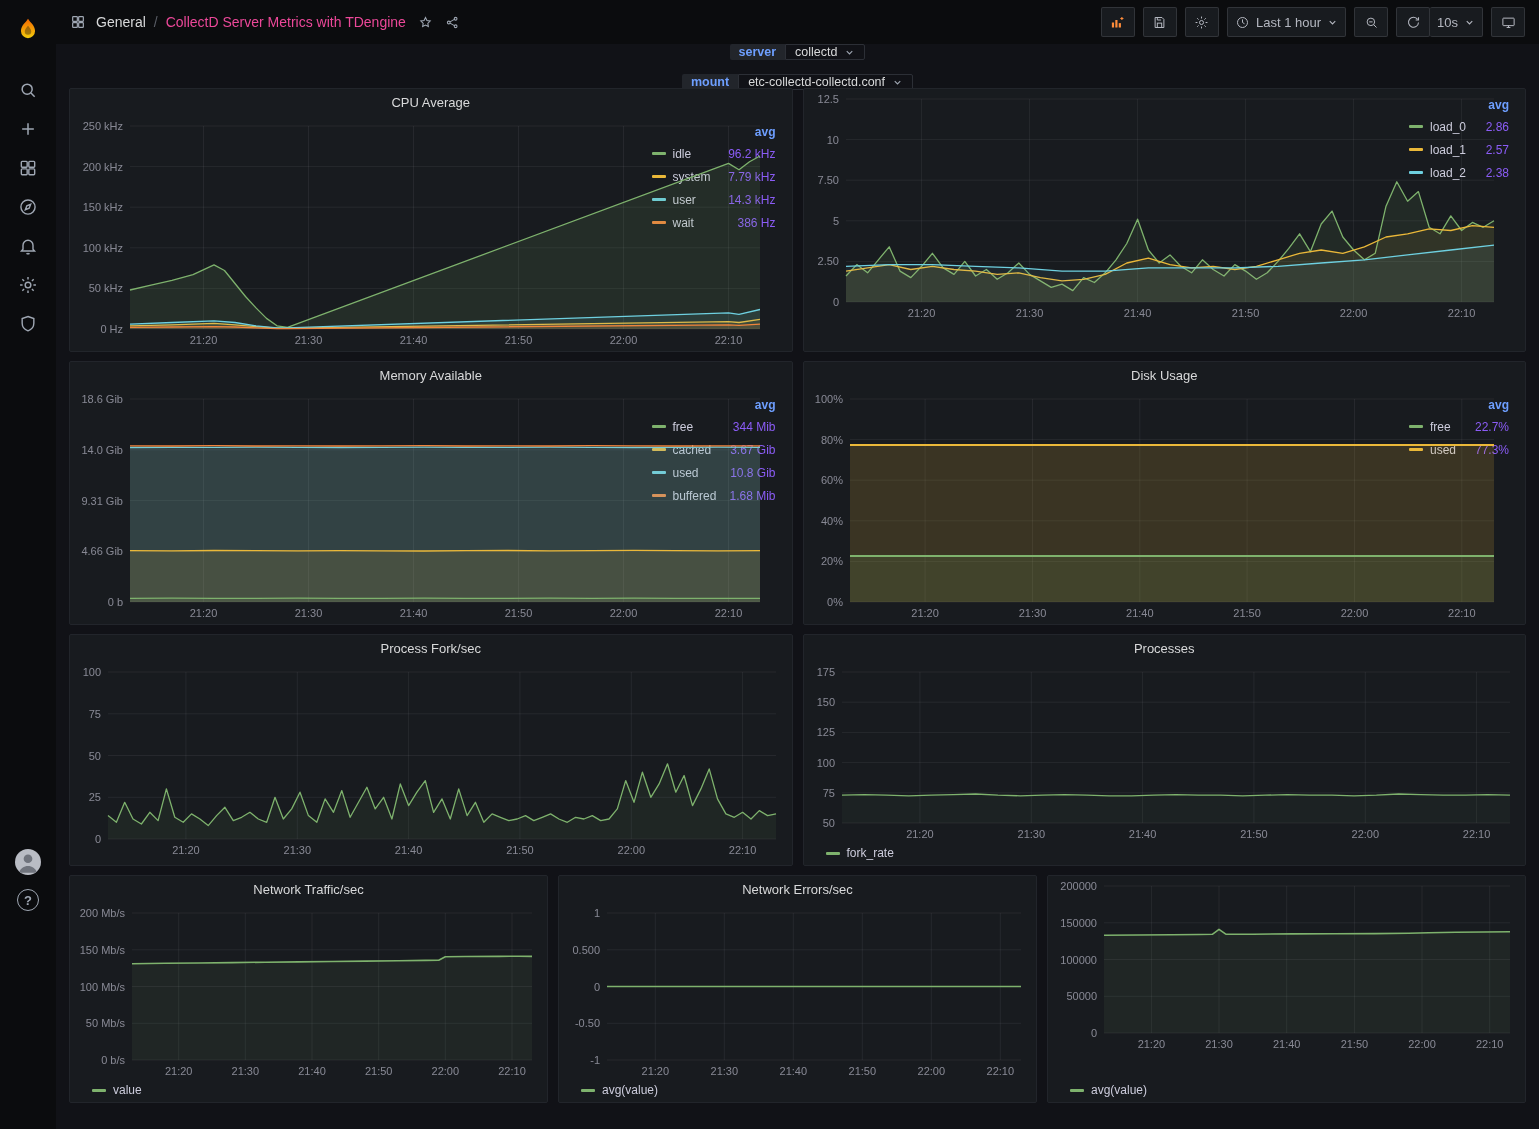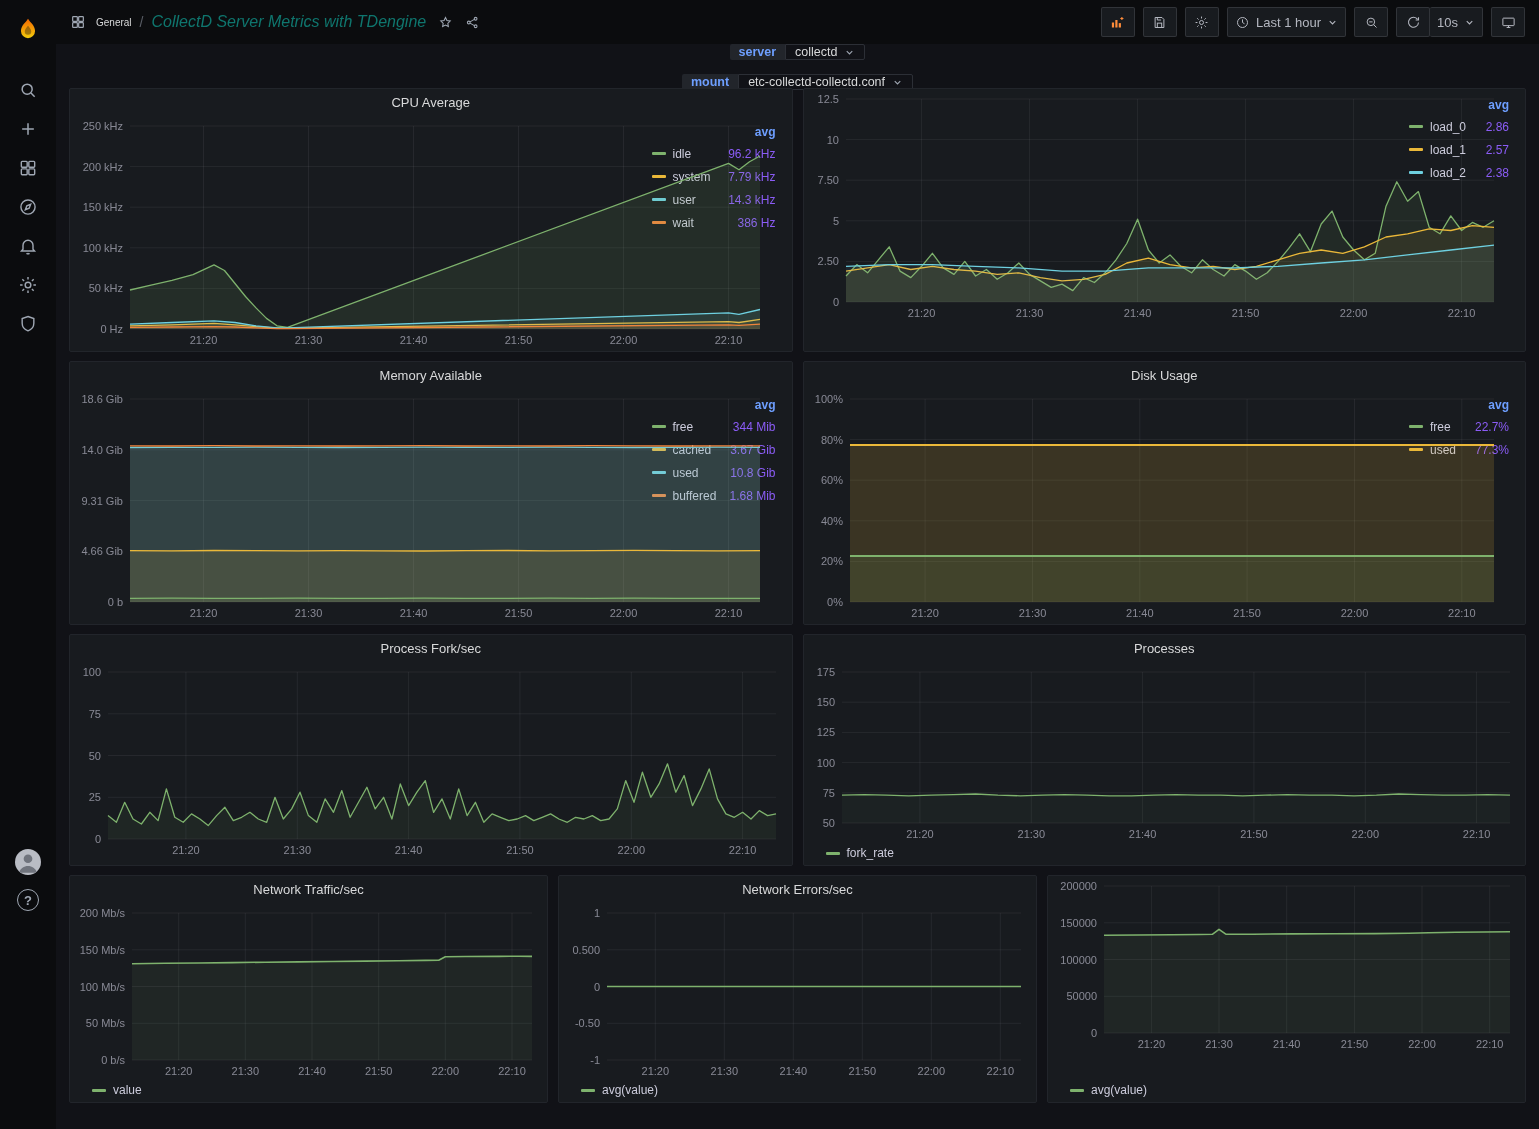--- a/index.html
+++ b/index.html
@@ -18,23 +18,23 @@
   .sidebar-bottom { margin-top:auto; margin-bottom:218px; display:flex; flex-direction:column; align-items:center; }
   .avatar { width:26px; height:26px; border-radius:50%; background:#b9bcc4; overflow:hidden; display:flex; align-items:flex-end; justify-content:center; margin-bottom:14px; cursor:pointer; }
   .help-circle { width:22px; height:22px; border-radius:50%; border:1.6px solid #9fa7b3; color:#9fa7b3; display:flex; align-items:center; justify-content:center; font-size:13px; font-weight:bold; cursor:pointer; }
 
   
   .main { flex:1; display:flex; flex-direction:column; min-width:0; }
 
   .topnav { height:44px; background:#0b0c0e; display:flex; align-items:center; padding:0 14px; flex-shrink:0; }
   .crumb-icon { color:#9fa7b3; display:flex; margin-right:10px; }
   .crumb-icon svg { width:16px; height:16px; }
-  .crumb { color:#d8d9da; font-size:10px; cursor:pointer; }
+  .crumb { color:#d8d9da; font-size:14px; cursor:pointer; }
   .crumb-sep { color:#5a5e66; margin:0 8px; font-size:14px; }
-  .dash-title { color:#0f766e; font-size:16px; cursor:pointer;font-style:italic; }
+  .dash-title { color:#ec4899; font-size:14px; cursor:pointer; }
   .title-icon { color:#9fa7b3; margin-left:12px; display:flex; cursor:pointer; }
   .title-icon svg { width:15px; height:15px; }
   .nav-right { margin-left:auto; display:flex; align-items:center; }
   .nav-btn { height:30px; min-width:34px; padding:0 7px; display:flex; align-items:center; justify-content:center; gap:6px;
     border:1px solid rgba(204,204,220,0.14); background:#181b1f; border-radius:2px; color:#b4b7c0; cursor:pointer; margin-left:8px; font-size:13px; white-space:nowrap; }
   .nav-btn svg { width:15px; height:15px; }
   .btn-group { display:flex; margin-left:8px; }
   .btn-group .nav-btn { margin-left:0; }
   .btn-group .nav-btn + .nav-btn { border-left:none; }
   .chev { display:flex; }

